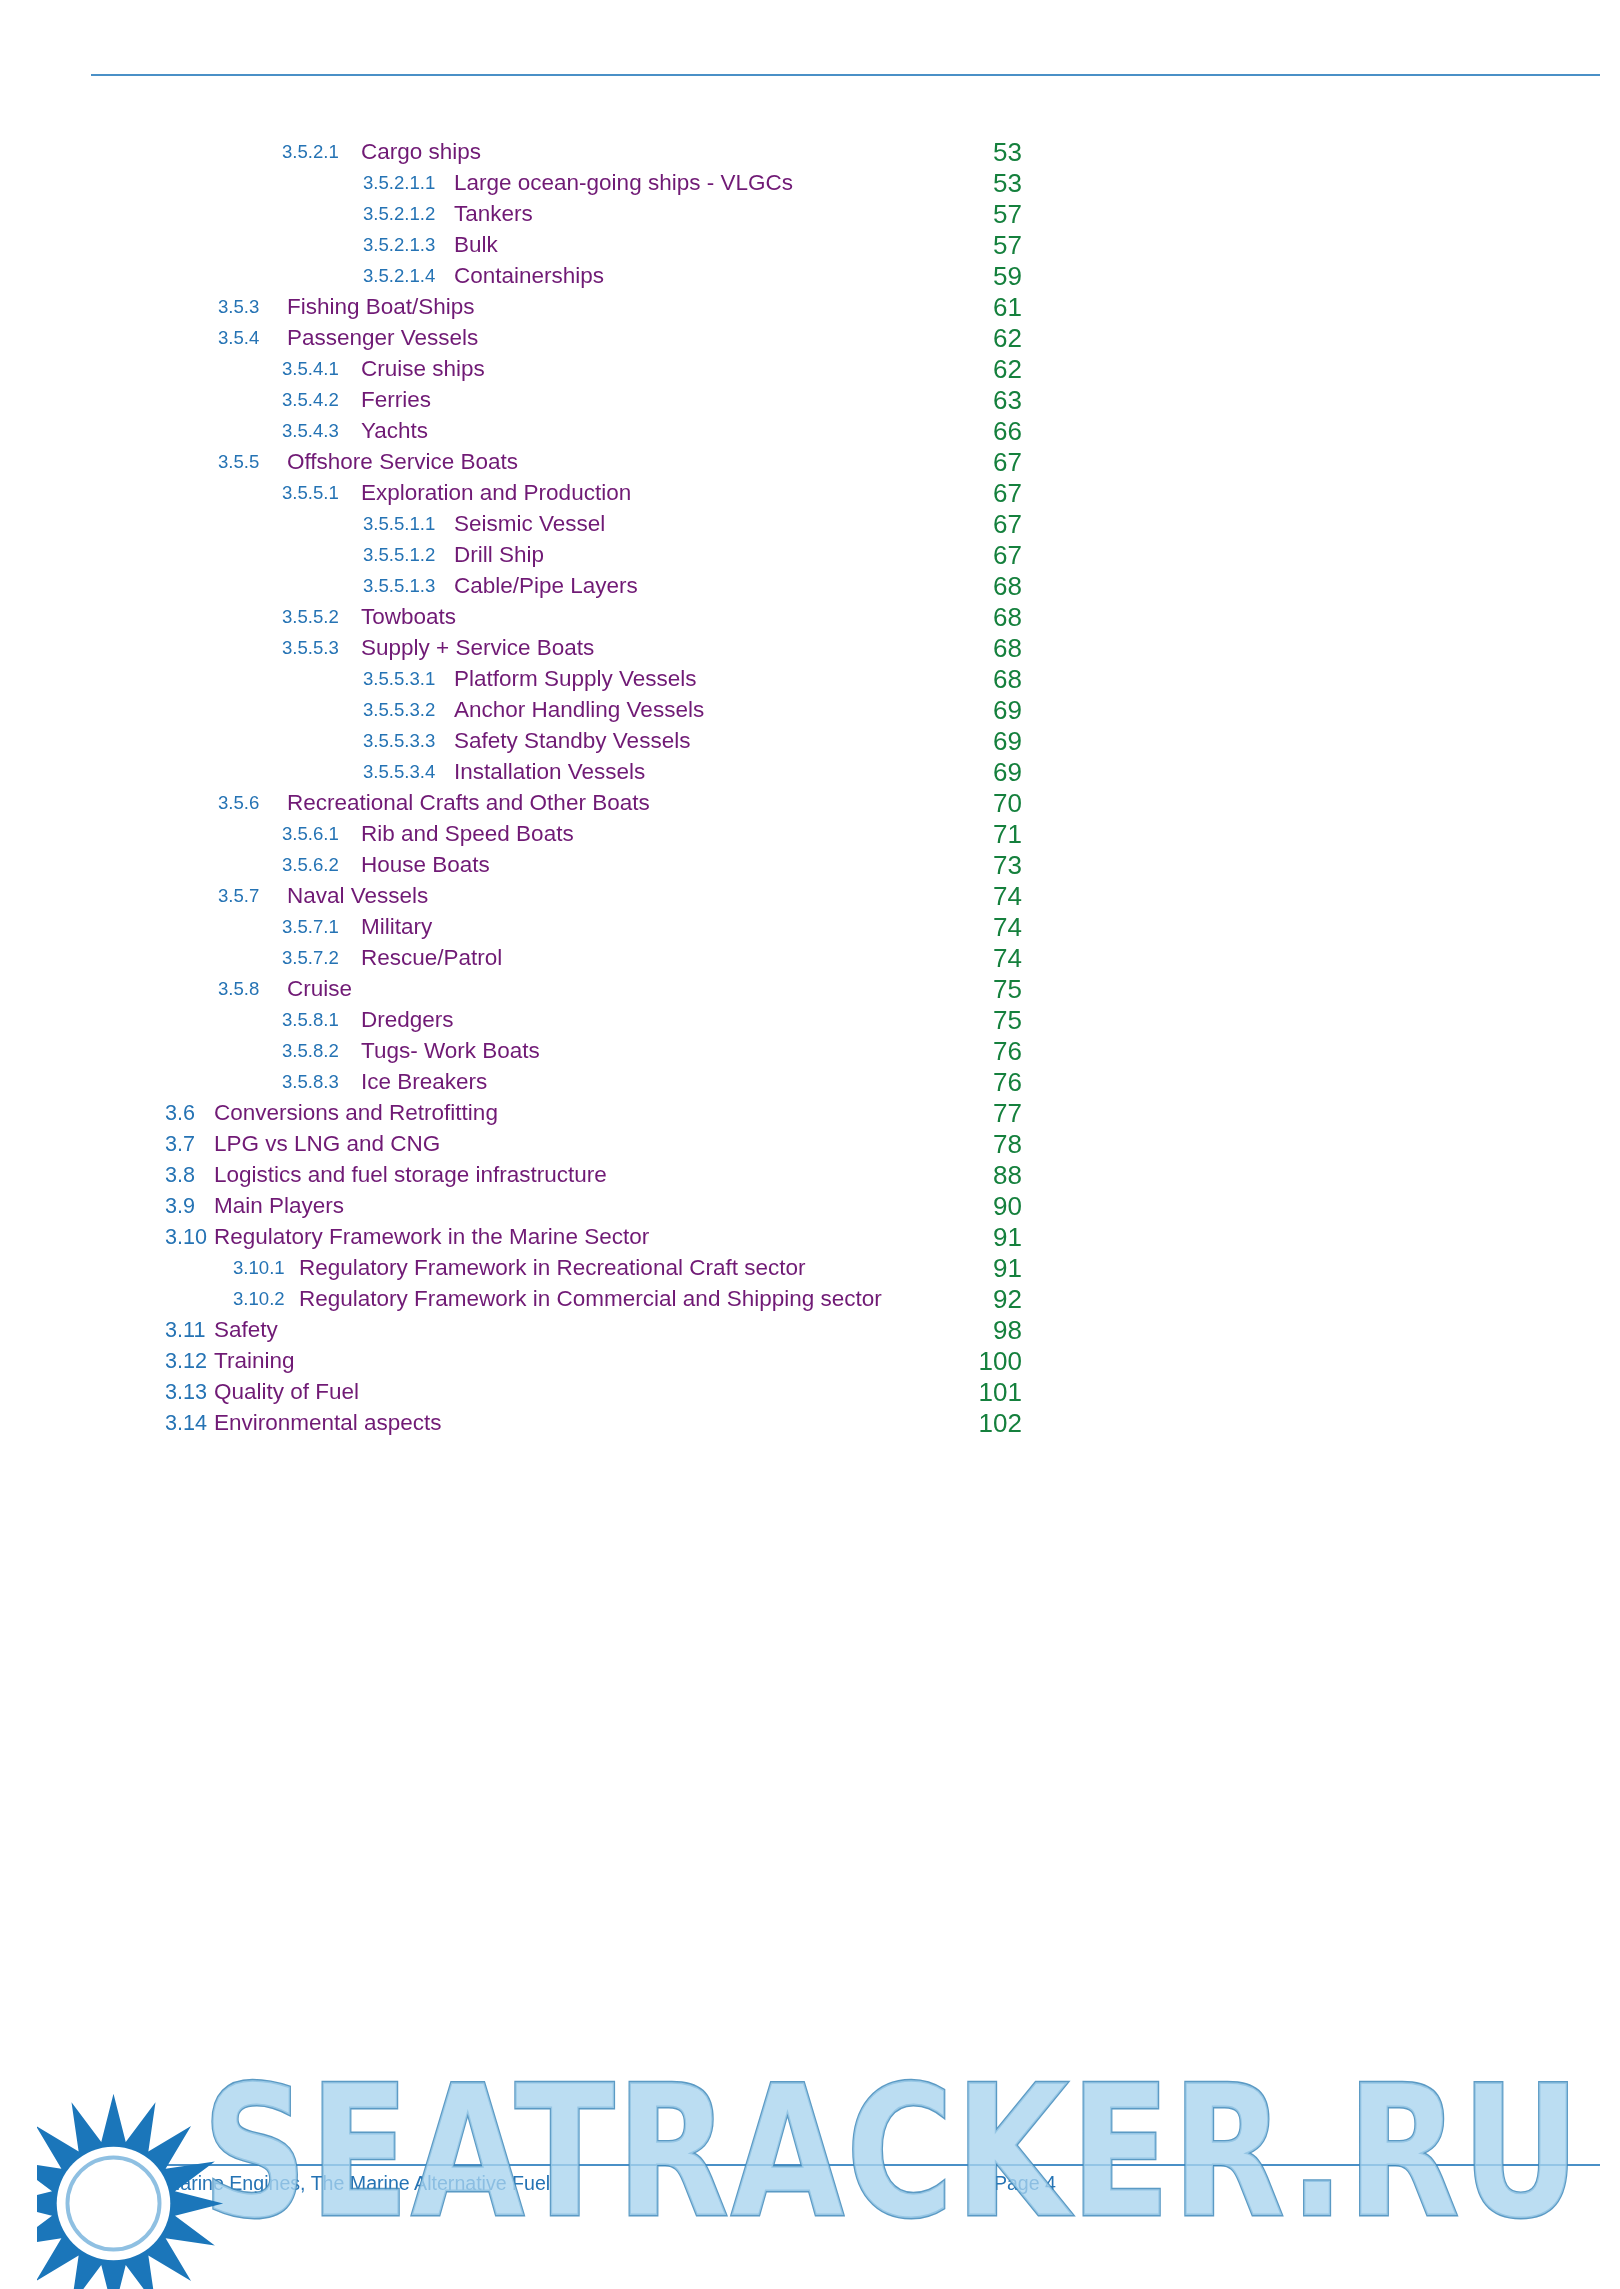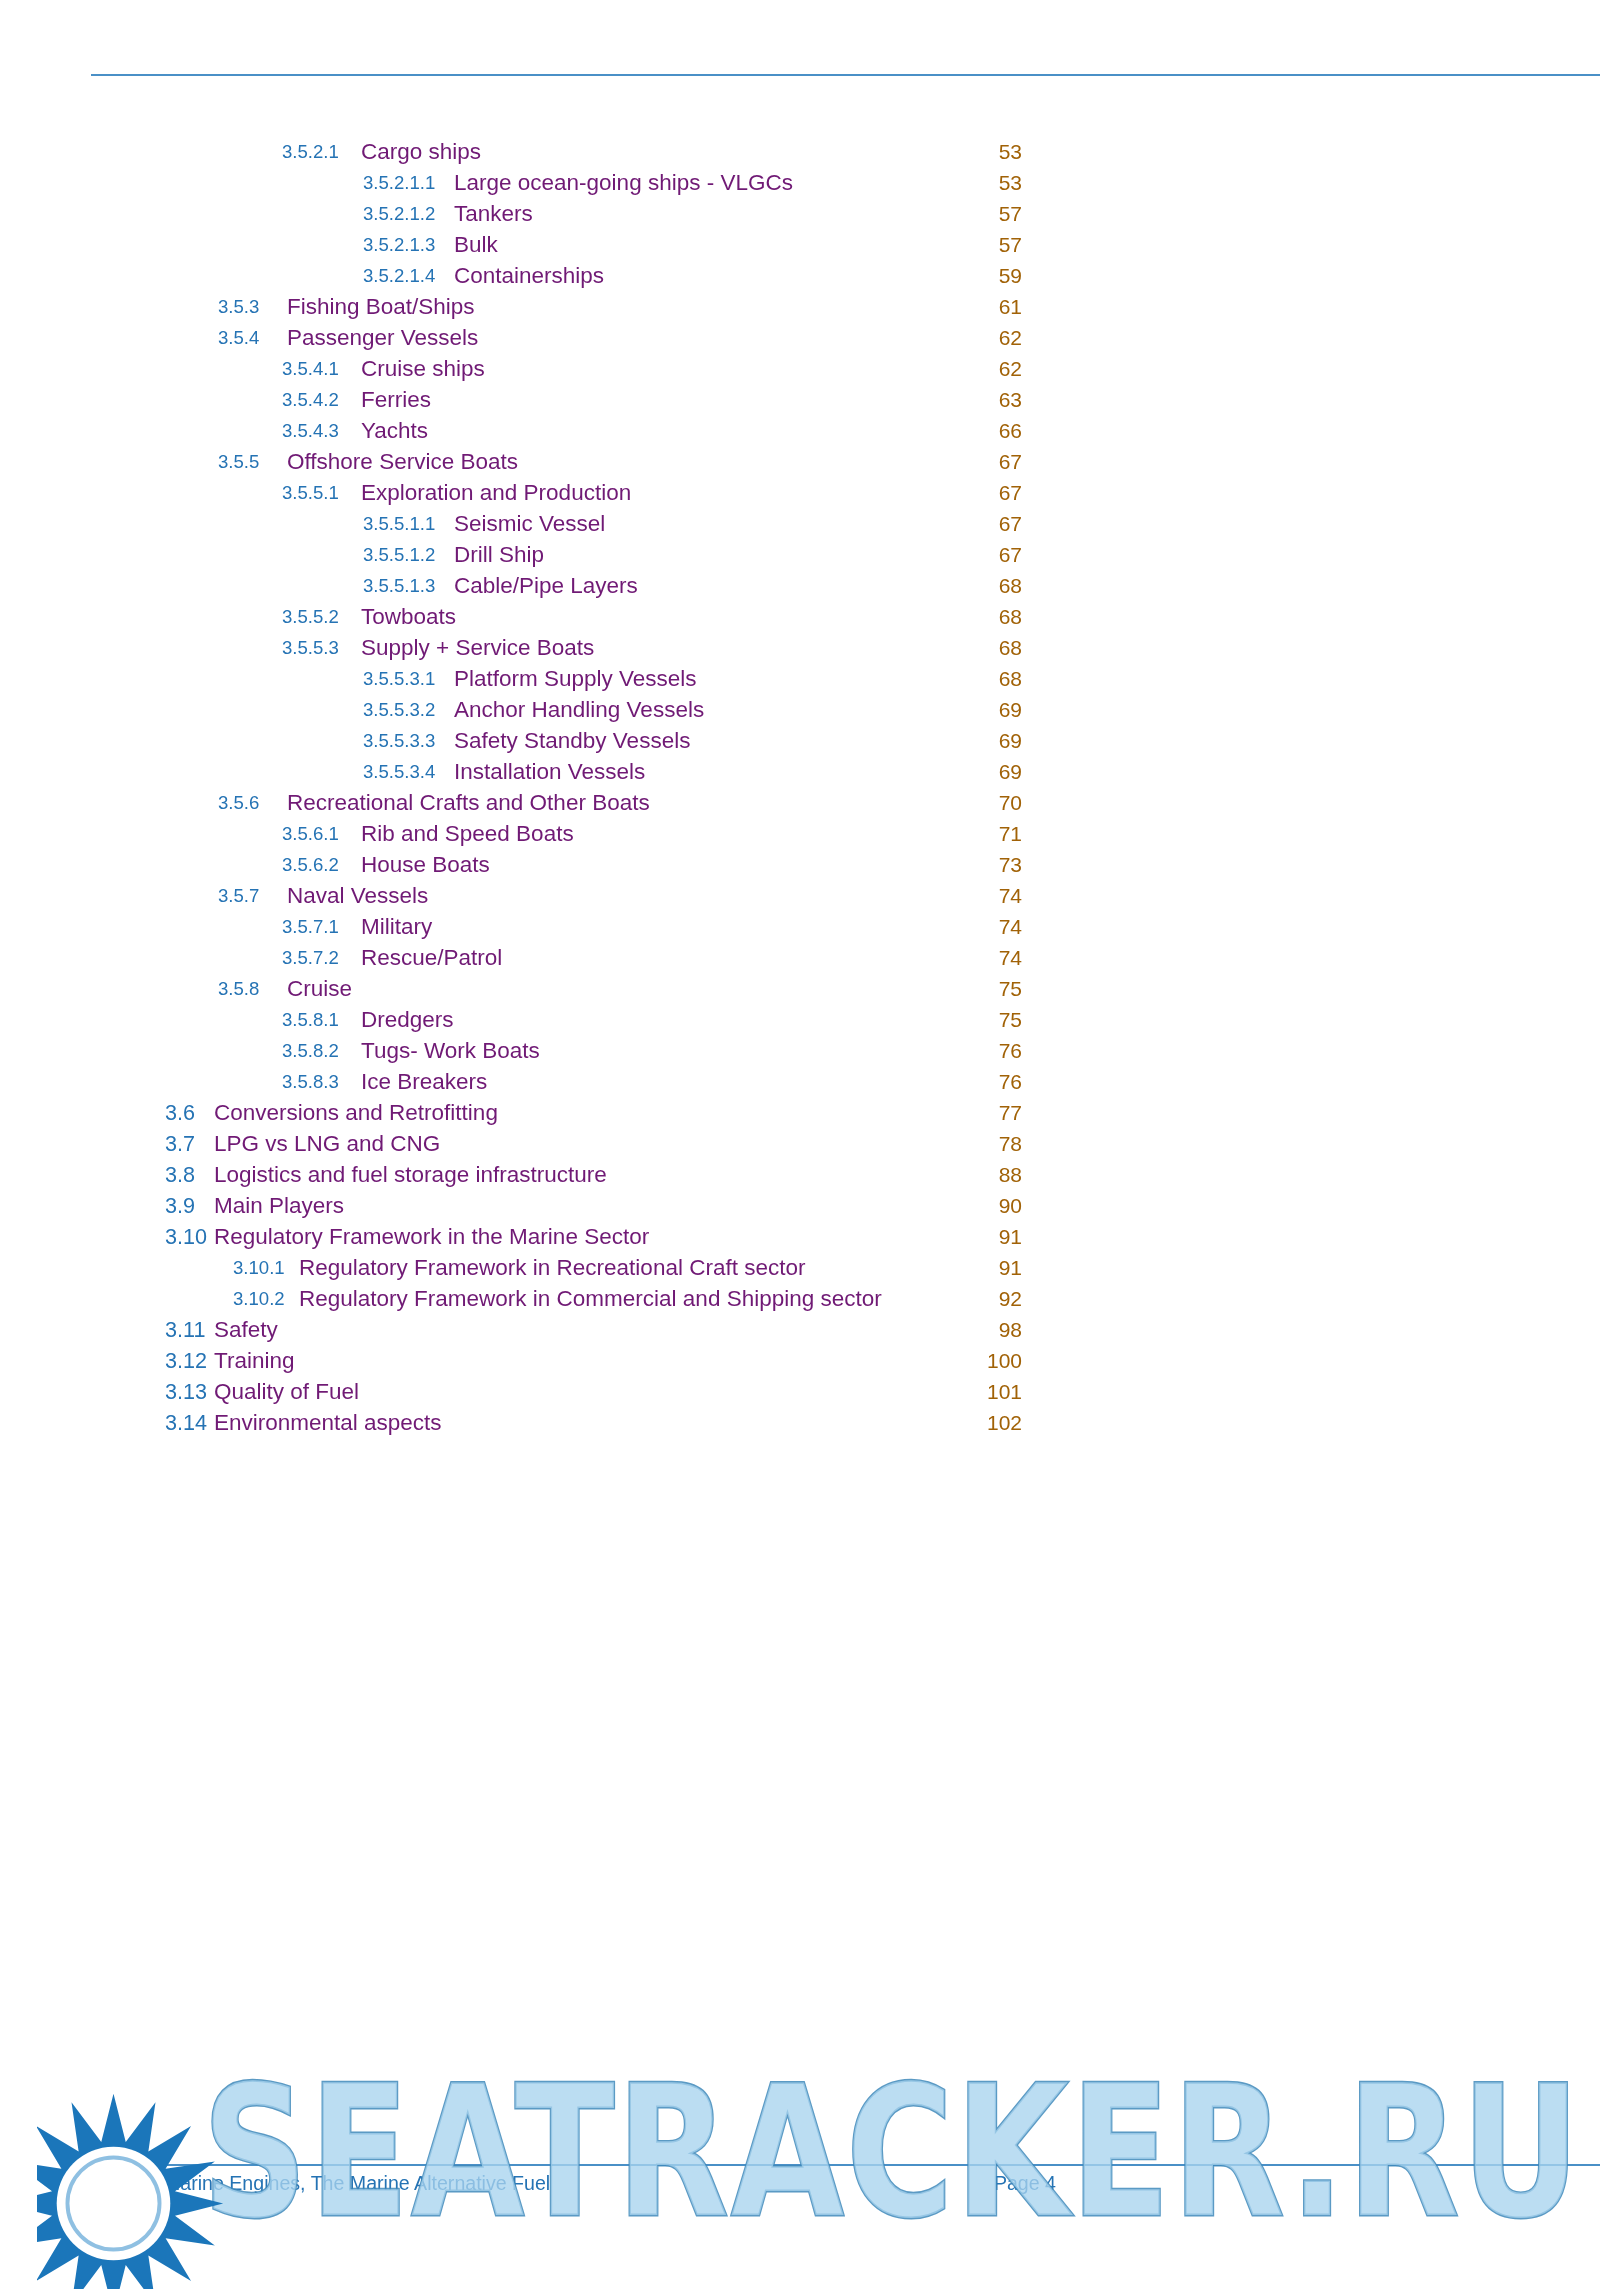--- a/index.html
+++ b/index.html
@@ -26,21 +26,21 @@
   .toc-row .num {
     position:absolute; top:50%; transform:translateY(-50%);
     font-size:18.6px; color:#2573b4; white-space:nowrap;
   }
   .toc-row .title {
     position:absolute; top:50%; transform:translateY(-50%);
     font-size:22.5px; color:#701a75; white-space:nowrap;
   }
   .toc-row .pg {
     position:absolute; right:0; top:50%; transform:translateY(-50%);
-    font-size:21px; color:#a16207;
+    font-size:26px; color:#15803d;
   }
   .lv2  .num { left:74px;  font-size:21.6px; }
   .lv2  .title { left:123px; }
   .lv3  .num { left:127px;text-align:right; }
   .lv3  .title { left:196px; }
   .lv3b .num { left:142px; }
   .lv3b .title { left:208px;text-align:right; }
   .lv4  .num { left:191px; }
   .lv4  .title { left:270px; }
   .lv5  .num { left:272px; }

